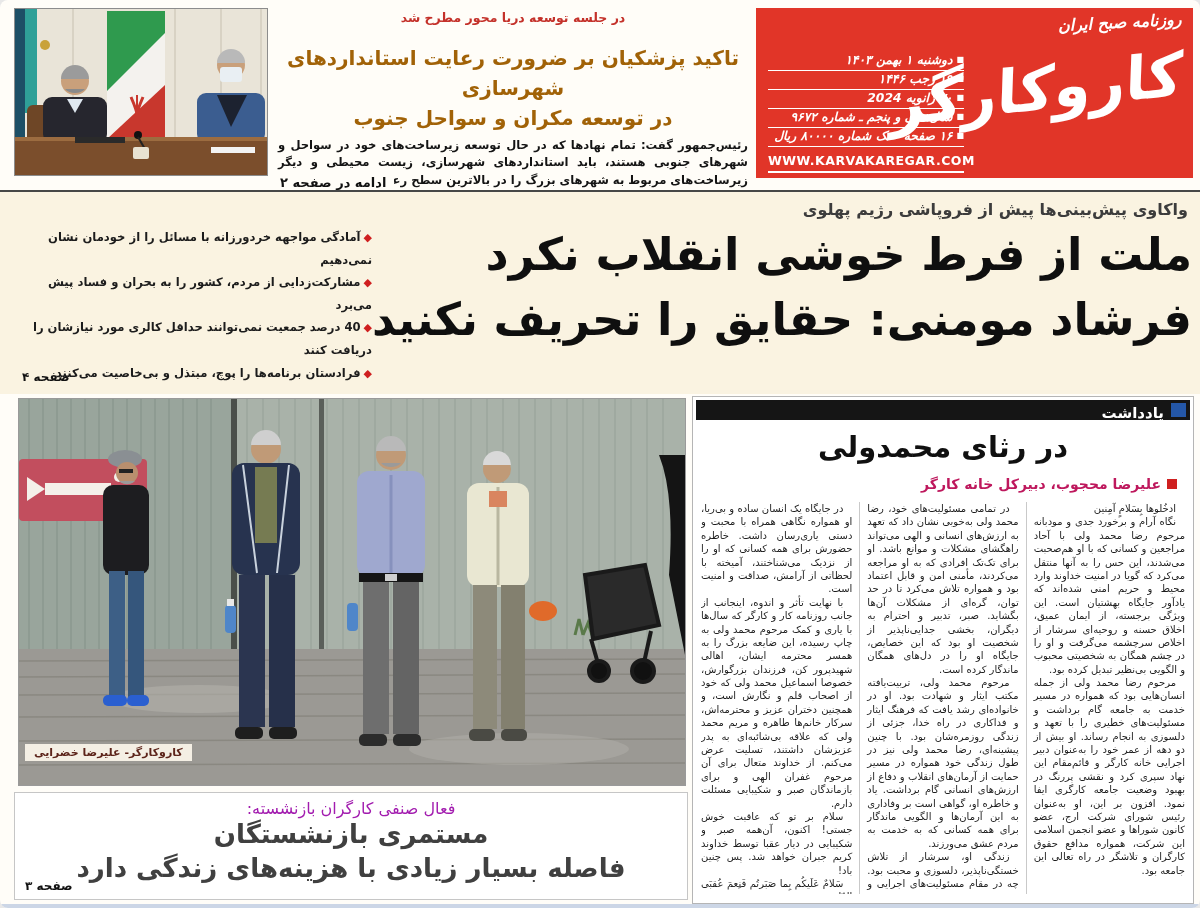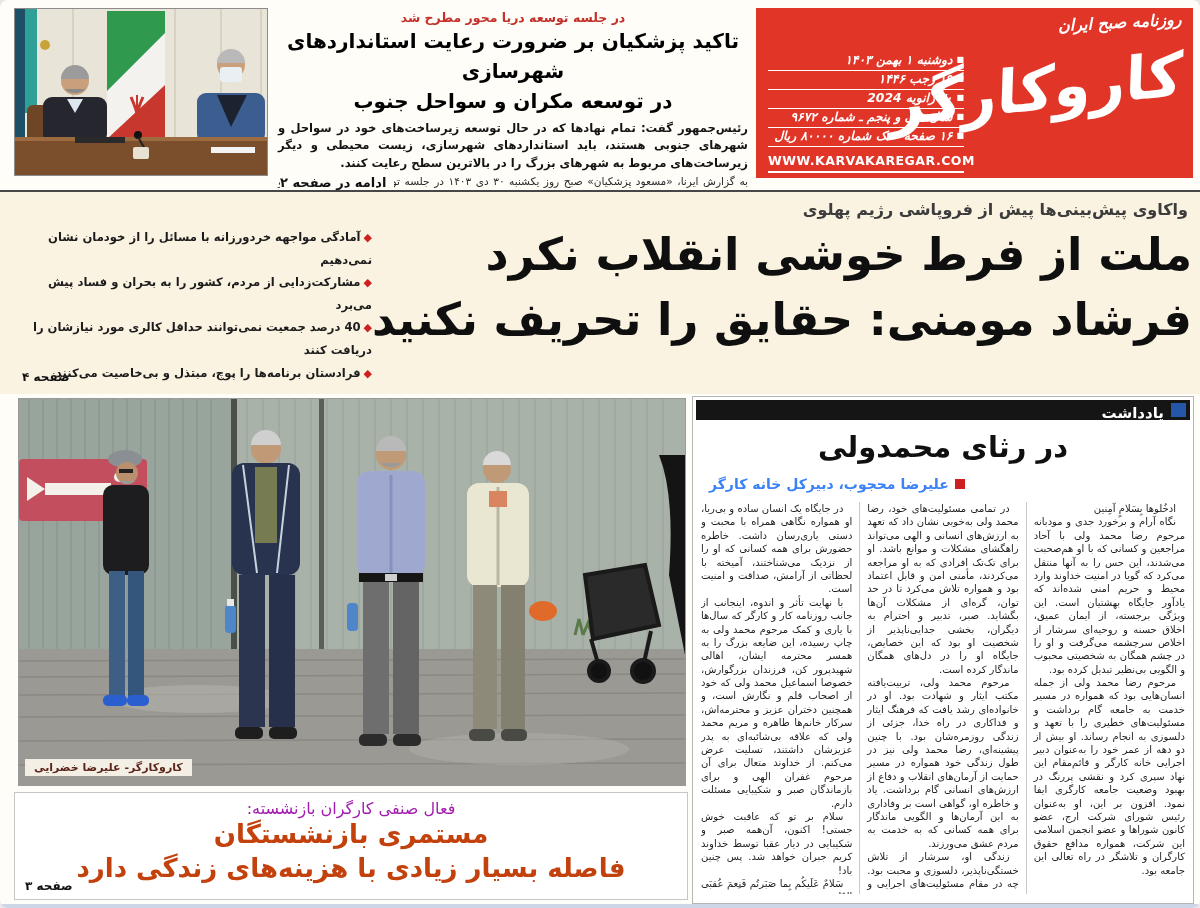--- a/index.html
+++ b/index.html
@@ -7,21 +7,21 @@
   .page { position:relative; width:1200px; height:908px; background:#fffdf8; margin:0 auto;
           direction:rtl; overflow:hidden; font-family:"DejaVu Sans", sans-serif;border-radius:8px; }
   .abs { position:absolute; }
 
   
   .meeting-photo { left:14px; top:8px; width:254px; height:168px; border:1px solid #8c8c8c; background:#e9e4d8; }
 
   
   .top-story { left:278px; top:10px; width:470px; height:180px; }
   .ts-kicker { text-align:center; color:#c4312a; font-size:12.5px; font-weight:700; }
-  .ts-headline { text-align:center; color:#000000; font-size:20px; font-weight:800; line-height:1.5; margin-top:1px; }
+  .ts-headline { text-align:center; color:#a16207; font-size:20px; font-weight:800; line-height:1.5; margin-top:18px; }
   .ts-lead { font-size:11.6px; font-weight:700; color:#141414; text-align:justify; line-height:1.5; margin-top:4px; }
   .ts-body { font-size:10.6px; color:#2a2a2a; text-align:justify; line-height:1.45; margin-top:2px; }
   .ts-continue { position:absolute; left:2px; bottom:0; background:#fffdf8; font-size:13px; font-weight:800; color:#111; padding-right:8px; }
 
   
   .masthead { left:756px; top:8px; width:437px; height:170px; background:#e13528; }
   .mh-tagline { position:absolute; right:12px; top:5px; color:#fff; font-size:16px; font-style:italic; font-weight:700; transform:rotate(-3deg); }
   .mh-title { position:absolute; right:10px; top:46px; color:#fff; font-size:60px; font-weight:800; white-space:nowrap;
               transform:rotate(-6deg) skewX(-8deg); letter-spacing:2px; }
   .mh-dates { position:absolute; left:12px; top:44px; width:196px; }
@@ -37,34 +37,34 @@
   .mb-kicker { position:absolute; right:12px; top:8px; font-size:16px; font-weight:700; color:#3c3c3c; }
   .mb-headline { position:absolute; right:8px; top:30px; width:1184px; text-align:right; color:#0f0f0f;
                  font-size:45px; font-weight:800; line-height:1.45; }
   .mb-bullets { position:absolute; left:26px; top:34px; width:346px; }
   .bullet { font-size:11.6px; font-weight:700; color:#1c1c1c; line-height:1.95; text-align:right; }
   .bullet .di { color:#cf1f1f; font-size:11px; margin-left:3px; }
   .mb-page { position:absolute; left:22px; bottom:10px; font-size:12px; font-weight:700; color:#111; }
 
   
   .photo-block { left:18px; top:398px; width:668px; height:388px; border:1px solid #9a9a9a; background:#a9b2a9; overflow:hidden; }
-  .photo-caption { position:absolute; left:6px; bottom:9px; background:#f4efe4; color:#5c241a;
+  .photo-caption { position:absolute; left:6px; bottom:24px; background:#f4efe4; color:#5c241a;
                    font-size:11px; font-weight:700; padding:2px 9px; }
   .ps-box { left:14px; top:792px; width:674px; height:108px; border:1px solid #c6c6c6; background:#fff; }
   .ps-kicker { text-align:center; font-size:16px; color:#a21caf; margin-top:6px; }
-  .ps-h { text-align:center; color:#c2410c; font-size:26px; font-weight:700; line-height:1.3; }
+  .ps-h { text-align:center; color:#404040; font-size:26px; font-weight:700; line-height:1.3; }
   .ps-page { position:absolute; left:10px; bottom:6px; font-size:12px; font-weight:700; color:#111; }
 
   
   .note { left:692px; top:396px; width:502px; height:508px; border:1px solid #b5b5b5; background:#fff; }
   .note-bar { margin:3px; height:20px; background:#151515; position:relative; }
   .note-bar-label { position:absolute; right:26px; top:4px; color:#fff; font-size:15px; font-weight:700; }
   .note-bar-sq { position:absolute; right:4px; top:3px; width:15px; height:14px; background:#2457a8; }
   .note-title { text-align:center; font-size:29px; font-weight:800; color:#101010; margin-top:10px; }
-  .note-author { text-align:left; margin:12px 16px 0; font-size:14px; font-weight:800; color:#3b82f6; }
+  .note-author { text-align:right; margin:12px 16px 0; font-size:14px; font-weight:800; color:#be185d; }
   .note-author .rsq { display:inline-block; width:10px; height:10px; background:#cf2020; margin-left:6px; }
   .note-cols { display:flex; margin:10px 8px 0; height:392px; overflow:hidden; }
   .ncol { flex:1; font-size:10px; line-height:1.34; text-align:justify; color:#1d1d1d; padding:0 7px; }
   .ncol:first-child { padding-right:0; }
   .ncol:last-child { padding-left:0; }
   .ncol:not(:last-child) { border-left:1px solid #c9c9c9; }
   .ncol p { margin:0; text-indent:9px; }
 
   .page-edge { left:0; top:904px; width:1200px; height:4px; background:#ccd6e6; }
 </style>

